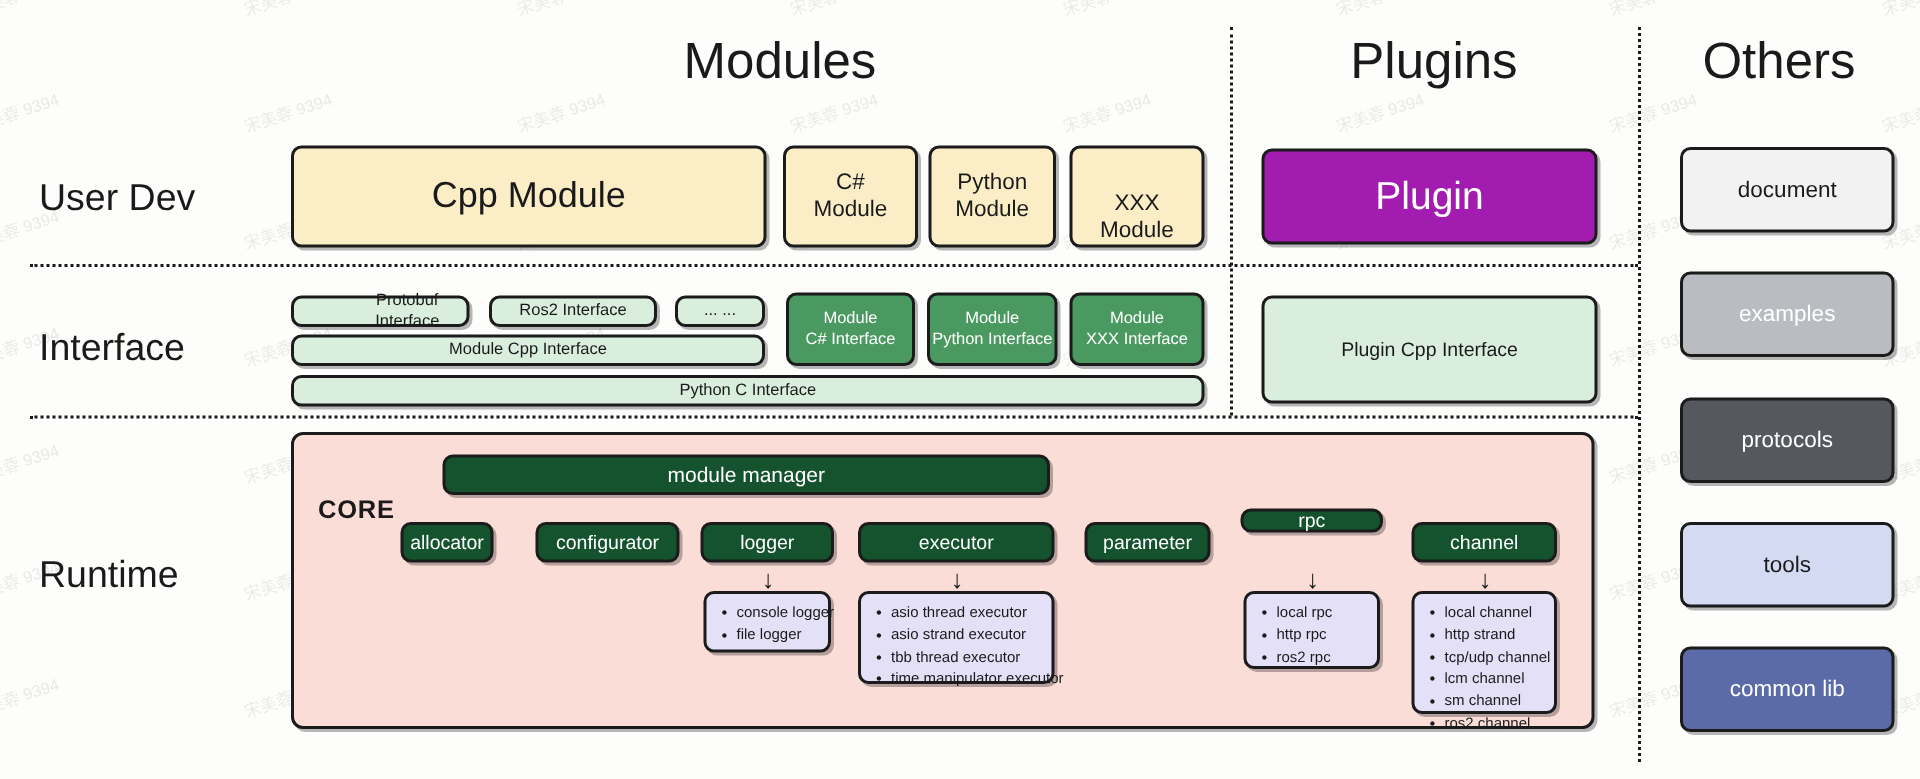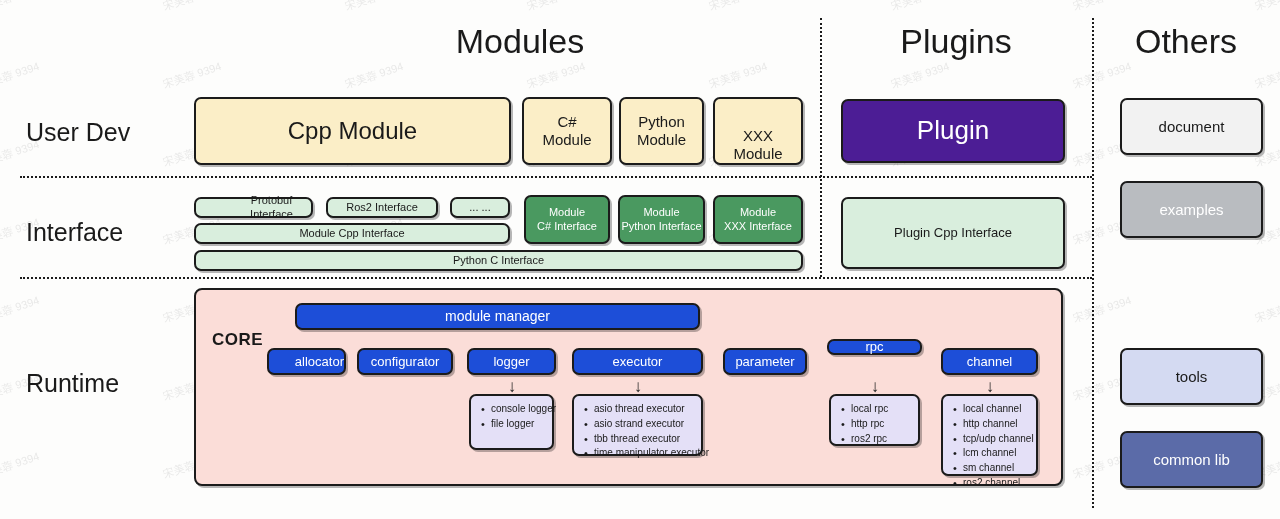--- a/index.html
+++ b/index.html
@@ -40,24 +40,24 @@
     border: 2px solid #1b1b1b;
     border-radius: 7px;
     display: flex; align-items: center; justify-content: center;
     text-align: center;
     line-height: 1.2;
     box-shadow: 2px 2px 0 rgba(0,0,0,0.28);
   }
   .box span { display: block; }
 
   .yellow { background: #fbeec7; color: #1a1a1a; }
-  .gold   { background: #4c1d95; color: #ffffff; }
+  .gold   { background: #a21caf; color: #ffffff; }
   .greenl { background: #d9eedd; color: #1a1a1a; }
   .greend { background: #4a9960; color: #ffffff; }
-  .red    { background: #1d4ed8; color: #ffffff; }
+  .red    { background: #14532d; color: #ffffff; }
   .lilac  { background: #e4e0f7; color: #1a1a1a;
             justify-content: flex-start; align-items: flex-start; }
   .pinkbg { background: #fbddd8; }
   .grey1  { background: #f2f2f2; color: #1a1a1a; }
   .grey2  { background: #b9bcc0; color: #ffffff; }
   .grey3  { background: #55585e; color: #ffffff; }
   .lav    { background: #d4daf2; color: #1a1a1a; }
   .navy   { background: #5b6ba8; color: #ffffff; }
 
   .core-label {
@@ -223,21 +223,21 @@
     <span>Plugin Cpp Interface</span>
   </div>
 
   <div class="box pinkbg" style="left:194px; top:288px; width:869px; height:198px; border-radius:8px;"></div>
   <div class="core-label" style="left:212px; top:330px;">CORE</div>
 
   <div class="box red" style="left:295px; top:303px; width:405px; height:27px; font-size:14px;">
     <span>module manager</span>
   </div>
 
-  <div class="box red" style="left:267px; top:348px; width:79px; height:27px; font-size:13px;justify-content:flex-end;">
+  <div class="box red" style="left:267px; top:348px; width:62px; height:27px; font-size:13px;">
     <span>allocator</span>
   </div>
   <div class="box red" style="left:357px; top:348px; width:96px; height:27px; font-size:13px;">
     <span>configurator</span>
   </div>
   <div class="box red" style="left:467px; top:348px; width:89px; height:27px; font-size:13px;">
     <span>logger</span>
   </div>
   <div class="box red" style="left:572px; top:348px; width:131px; height:27px; font-size:13px;">
     <span>executor</span>
@@ -250,21 +250,21 @@
   </div>
   <div class="box red" style="left:941px; top:348px; width:97px; height:27px; font-size:13px;">
     <span>channel</span>
   </div>
 
   <div class="arrow" style="left:504px; top:378px;">↓</div>
   <div class="arrow" style="left:630px; top:378px;">↓</div>
   <div class="arrow" style="left:867px; top:378px;">↓</div>
   <div class="arrow" style="left:982px; top:378px;">↓</div>
 
-  <div class="box lilac" style="left:469px; top:394px; width:85px; height:56px;">
+  <div class="box lilac" style="left:469px; top:394px; width:85px; height:41px;">
     <ul class="blist">
         <li>console logger</li>
         <li>file logger</li>
       </ul>
   </div>
   <div class="box lilac" style="left:572px; top:394px; width:131px; height:62px;">
     <ul class="blist">
         <li>asio thread executor</li>
         <li>asio strand executor</li>
         <li>tbb thread executor</li>
@@ -274,34 +274,37 @@
   <div class="box lilac" style="left:829px; top:394px; width:91px; height:52px;">
     <ul class="blist">
         <li>local rpc</li>
         <li>http rpc</li>
         <li>ros2 rpc</li>
       </ul>
   </div>
   <div class="box lilac" style="left:941px; top:394px; width:97px; height:82px;">
     <ul class="blist">
         <li>local channel</li>
-        <li>http channel</li>
+        <li>http strand</li>
         <li>tcp/udp channel</li>
         <li>lcm channel</li>
         <li>sm channel</li>
         <li>ros2 channel</li>
       </ul>
   </div>
 
   <div class="box grey1" style="left:1120px; top:98px; width:143px; height:57px; font-size:15px;">
     <span>document</span>
   </div>
   <div class="box grey2" style="left:1120px; top:181px; width:143px; height:57px; font-size:15px;">
     <span>examples</span>
   </div>
+  <div class="box grey3" style="left:1120px; top:265px; width:143px; height:57px; font-size:15px;">
+    <span>protocols</span>
+  </div>
   <div class="box lav" style="left:1120px; top:348px; width:143px; height:57px; font-size:15px;">
     <span>tools</span>
   </div>
   <div class="box navy" style="left:1120px; top:431px; width:143px; height:57px; font-size:15px;">
     <span>common lib</span>
   </div>
 
 </div>
 
 </body></html>

